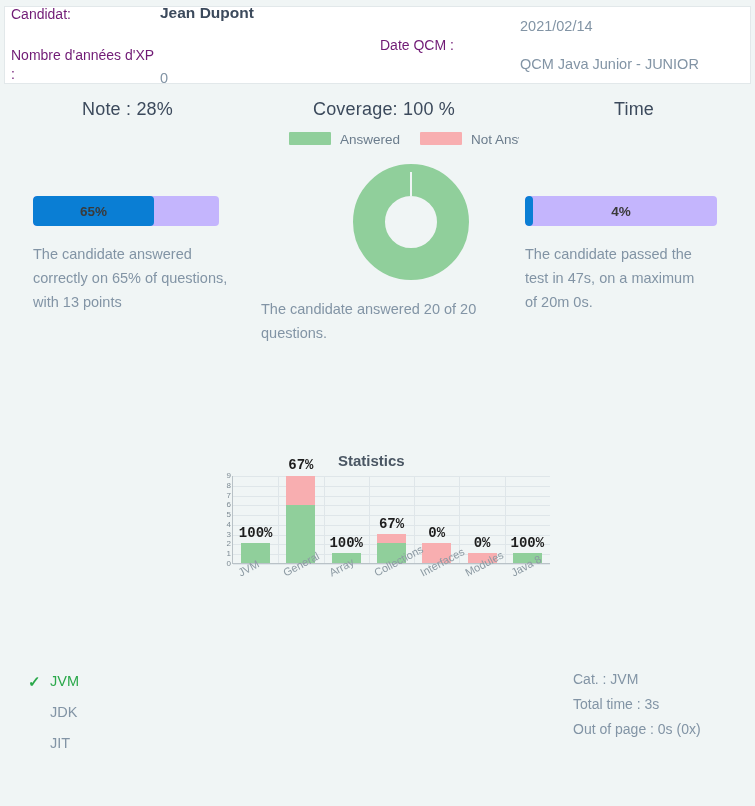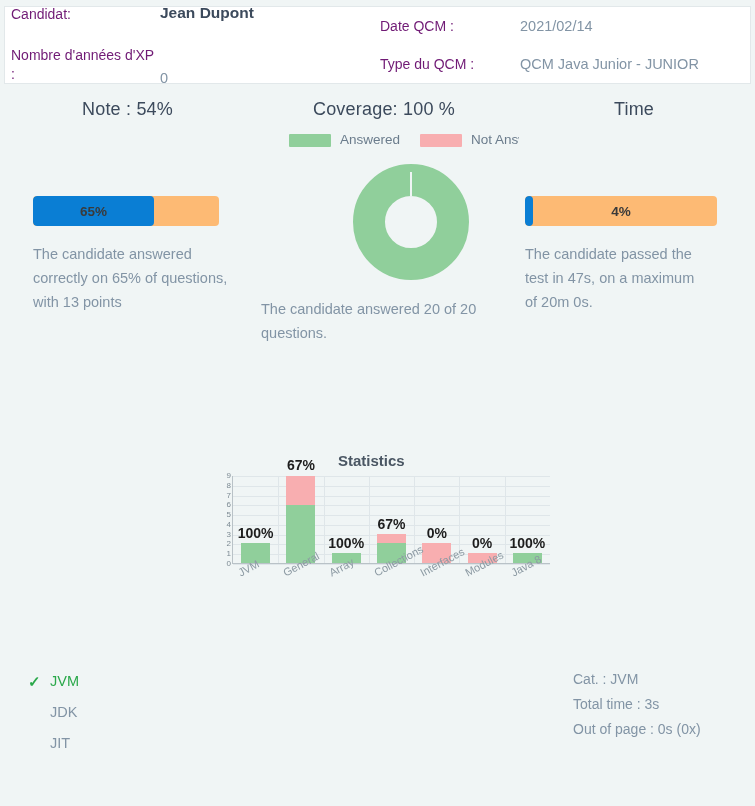--- a/index.html
+++ b/index.html
@@ -62,21 +62,21 @@
     color: #3c4a5c;
     margin-top: 7px;
     letter-spacing: .2px;
   }
 
   
   .bar-wrap {
     position: absolute;
     left: 33px; top: 104px;
     width: 186px; height: 30px;
-    background: #fdba74;
+    background: #c4b5fd;
     border-radius: 4px;
     overflow: hidden;
   }
   .m-time .bar-wrap { left: 12px; width: 192px; }
   .bar-fill {
     position: absolute; left: 0; top: 0; bottom: 0;
     background: #0a7ed4;
     border-radius: 4px;
   }
   .bar-text {
@@ -101,21 +101,21 @@
   
   .legend {
     position: absolute;
     top: 40px; left: 34px;
     width: 230px;
     display: flex;
     align-items: center;
     overflow: hidden;
     white-space: nowrap;
   }
-  .legend-item { display: flex; align-items: flex-end; margin-right: 20px; }
+  .legend-item { display: flex; align-items: flex-start; margin-right: 20px; }
   .swatch { width: 42px; height: 13px; border-radius: 1px; margin-right: 9px; }
   .swatch.green { background: #90cf9b; }
   .swatch.pink  { background: #f8aeb0; }
   .legend-label { font-size: 13.5px; color: #6b7c8c; }
 
   
   .donut-box {
     position: absolute;
     left: 98px; top: 72px;
     width: 116px; height: 116px;
@@ -165,20 +165,21 @@
   .bars {
     position: absolute; inset: 0;
     display: flex; align-items: flex-end;
   }
   .bar-group {
     flex: 1;
     height: 100%;
     position: relative;
     display: flex; flex-direction: column; justify-content: flex-end;
     align-items: center;
+    font-family: Liberation Mono, monospace;
   }
   .bar-stack { width: 64%; position: relative; }
   .seg { width: 100%; }
   .seg.green { background: #90cf9b; }
   .seg.pink  { background: #f8aeb0; }
   .bar-pct {
     position: absolute;
     left: 50%;
     transform: translateX(-50%);
     font-size: 14px;
@@ -260,38 +261,35 @@
         <span class="val strong">Jean Dupont</span>
       </div>
       <div class="hdr-row">
         <span class="val">0</span>
       </div>
     </div>
     <div class="hdr-col hdr-col-3">
       <div class="hdr-row">
         <span class="lbl">Date QCM :</span>
       </div>
-      <div class="hdr-row">
-        <span class="lbl">Type du QCM :</span>
-      </div>
     </div>
     <div class="hdr-col hdr-col-4">
       <div class="hdr-row">
         <span class="val">2021/02/14</span>
       </div>
       <div class="hdr-row">
         <span class="val">QCM Java Junior - JUNIOR</span>
       </div>
     </div>
   </div>
 
   <div class="metrics">
 
     <div class="metric m-note">
-      <div class="m-title">Note : 54%</div>
+      <div class="m-title">Note : 28%</div>
       <div class="bar-wrap">
         <div class="bar-fill" id="note-fill" style="width: 65%;"></div>
         <div class="bar-text on-fill" id="note-fill-text-wrap" style="width: 65%;">
           <span>65%</span>
         </div>
       </div>
       <div class="m-desc">The candidate answered correctly on 65% of questions, with 13 points</div>
     </div>
 
     <div class="metric m-cov">

